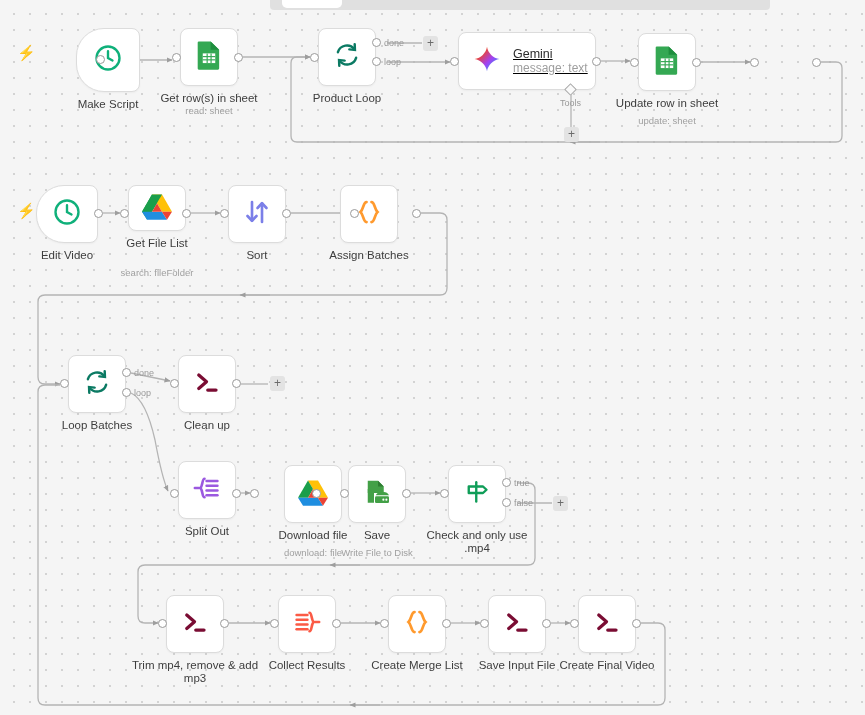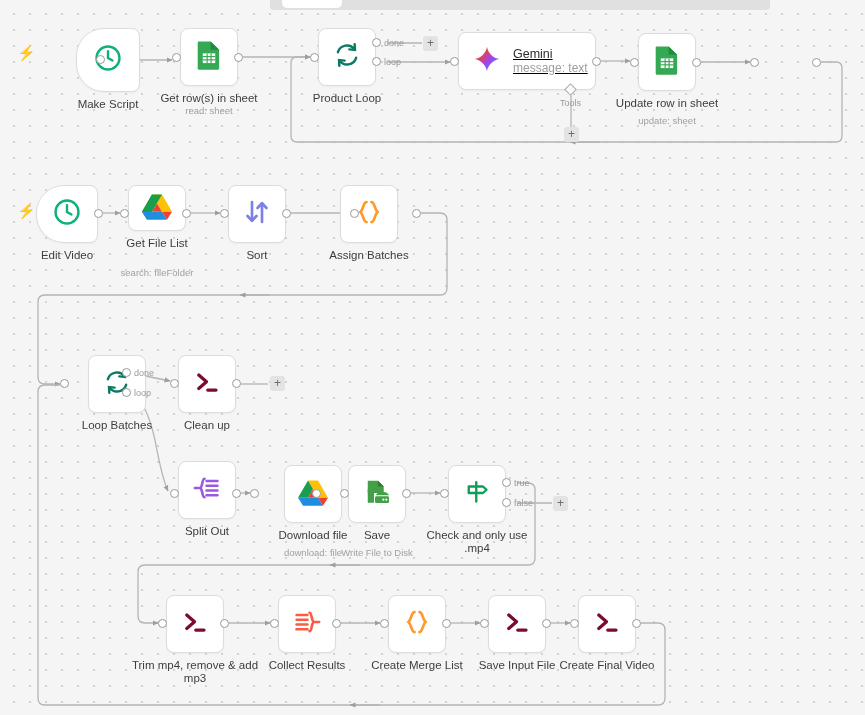--- a/index.html
+++ b/index.html
@@ -298,21 +298,21 @@
       <svg width="30" height="30" viewBox="0 0 24 24" stroke="#ff9a2e" stroke-width="2.2" fill="none" stroke-linecap="round">
         <path d="M10 4 C7.4 4 7.8 9.6 5.2 12 C7.8 14.4 7.4 20 10 20"></path>
         <path d="M14 4 C16.6 4 16.2 9.6 18.8 12 C16.2 14.4 16.6 20 14 20"></path>
       </svg>
     </span>
     <span class="nlabel">Assign Batches</span>
   </div>
   <div class="port" style="left:350px; top:209px;"></div>
   <div class="port" style="left:412px; top:209px;"></div>
 
-  <div class="node" style="left:68px; top:355px; width:58px; height:58px;margin-left:20px;">
+  <div class="node" style="left:68px; top:355px; width:58px; height:58px;">
     <span class="icon">
       <svg width="28" height="28" viewBox="0 0 24 24" fill="none" stroke="#0b7a63" stroke-width="2.1" stroke-linecap="round">
         <path d="M4.2 9.6 A8 8 0 0 1 18.4 7.2"></path>
         <path d="M19.8 14.4 A8 8 0 0 1 5.6 16.8"></path>
         <path d="M18.6 2.8 L18.8 7.6 L14 7.2"></path>
         <path d="M5.4 21.2 L5.2 16.4 L10 16.8"></path>
       </svg>
     </span>
     <span class="nlabel">Loop Batches</span>
   </div>

